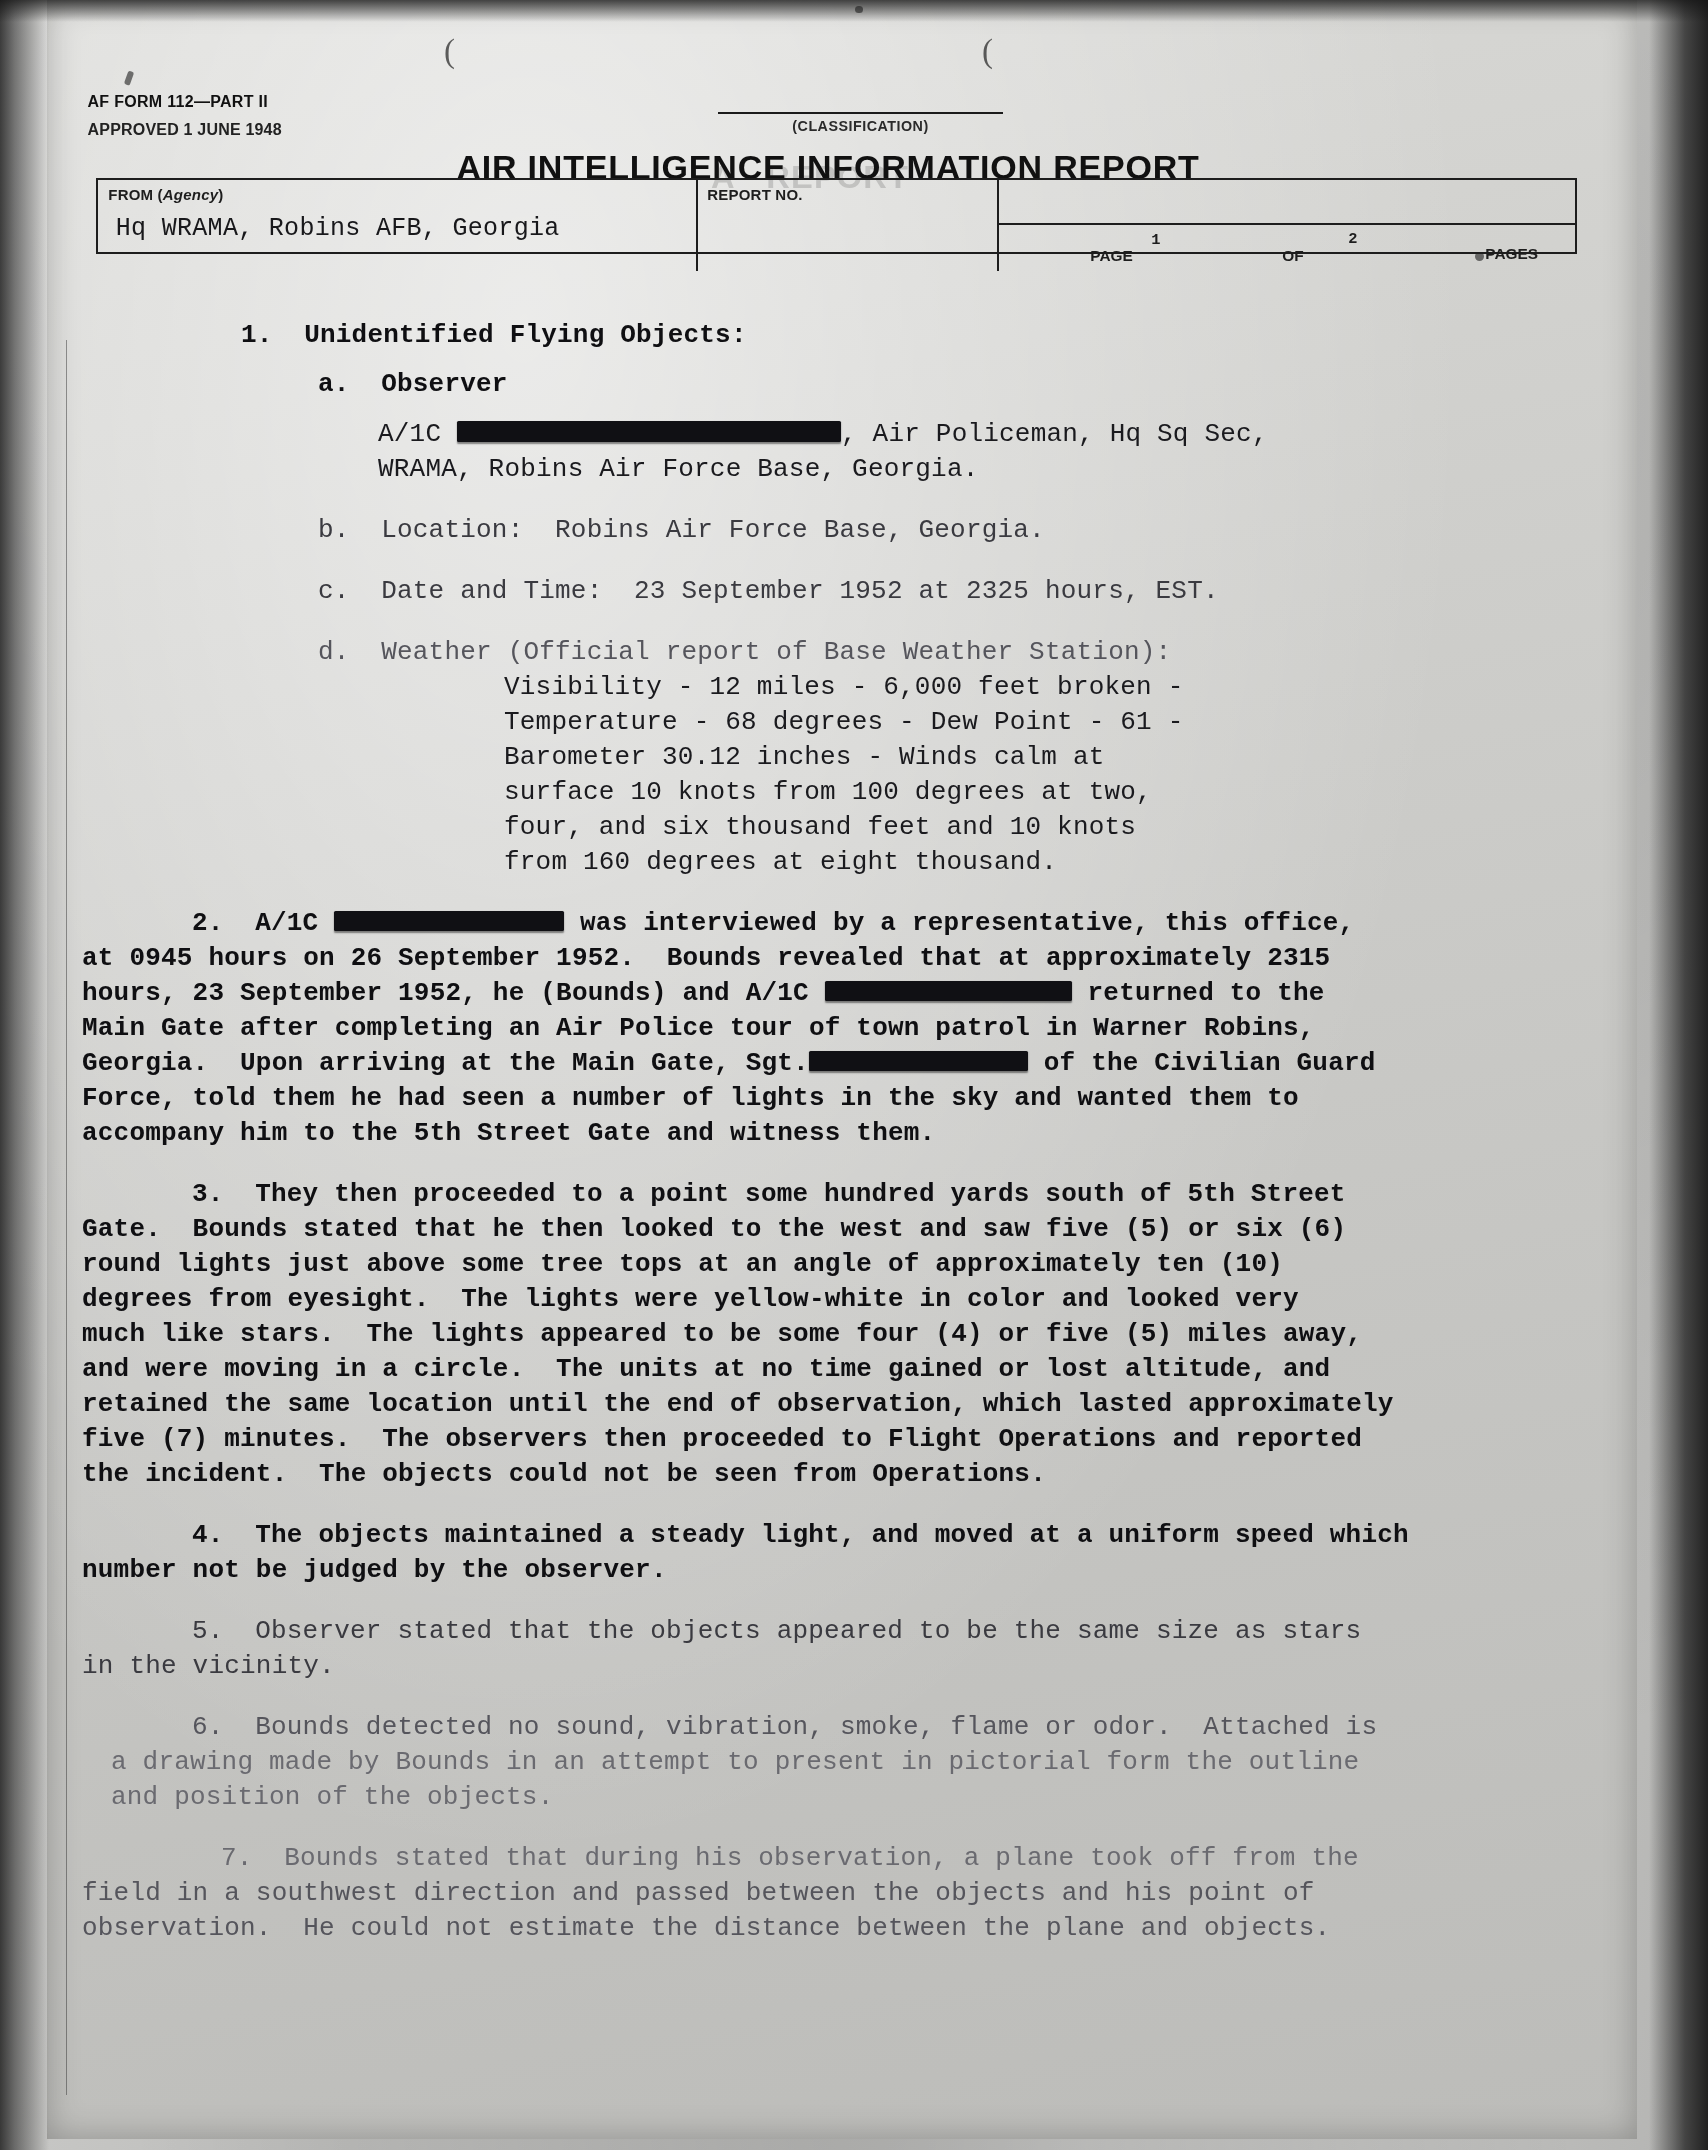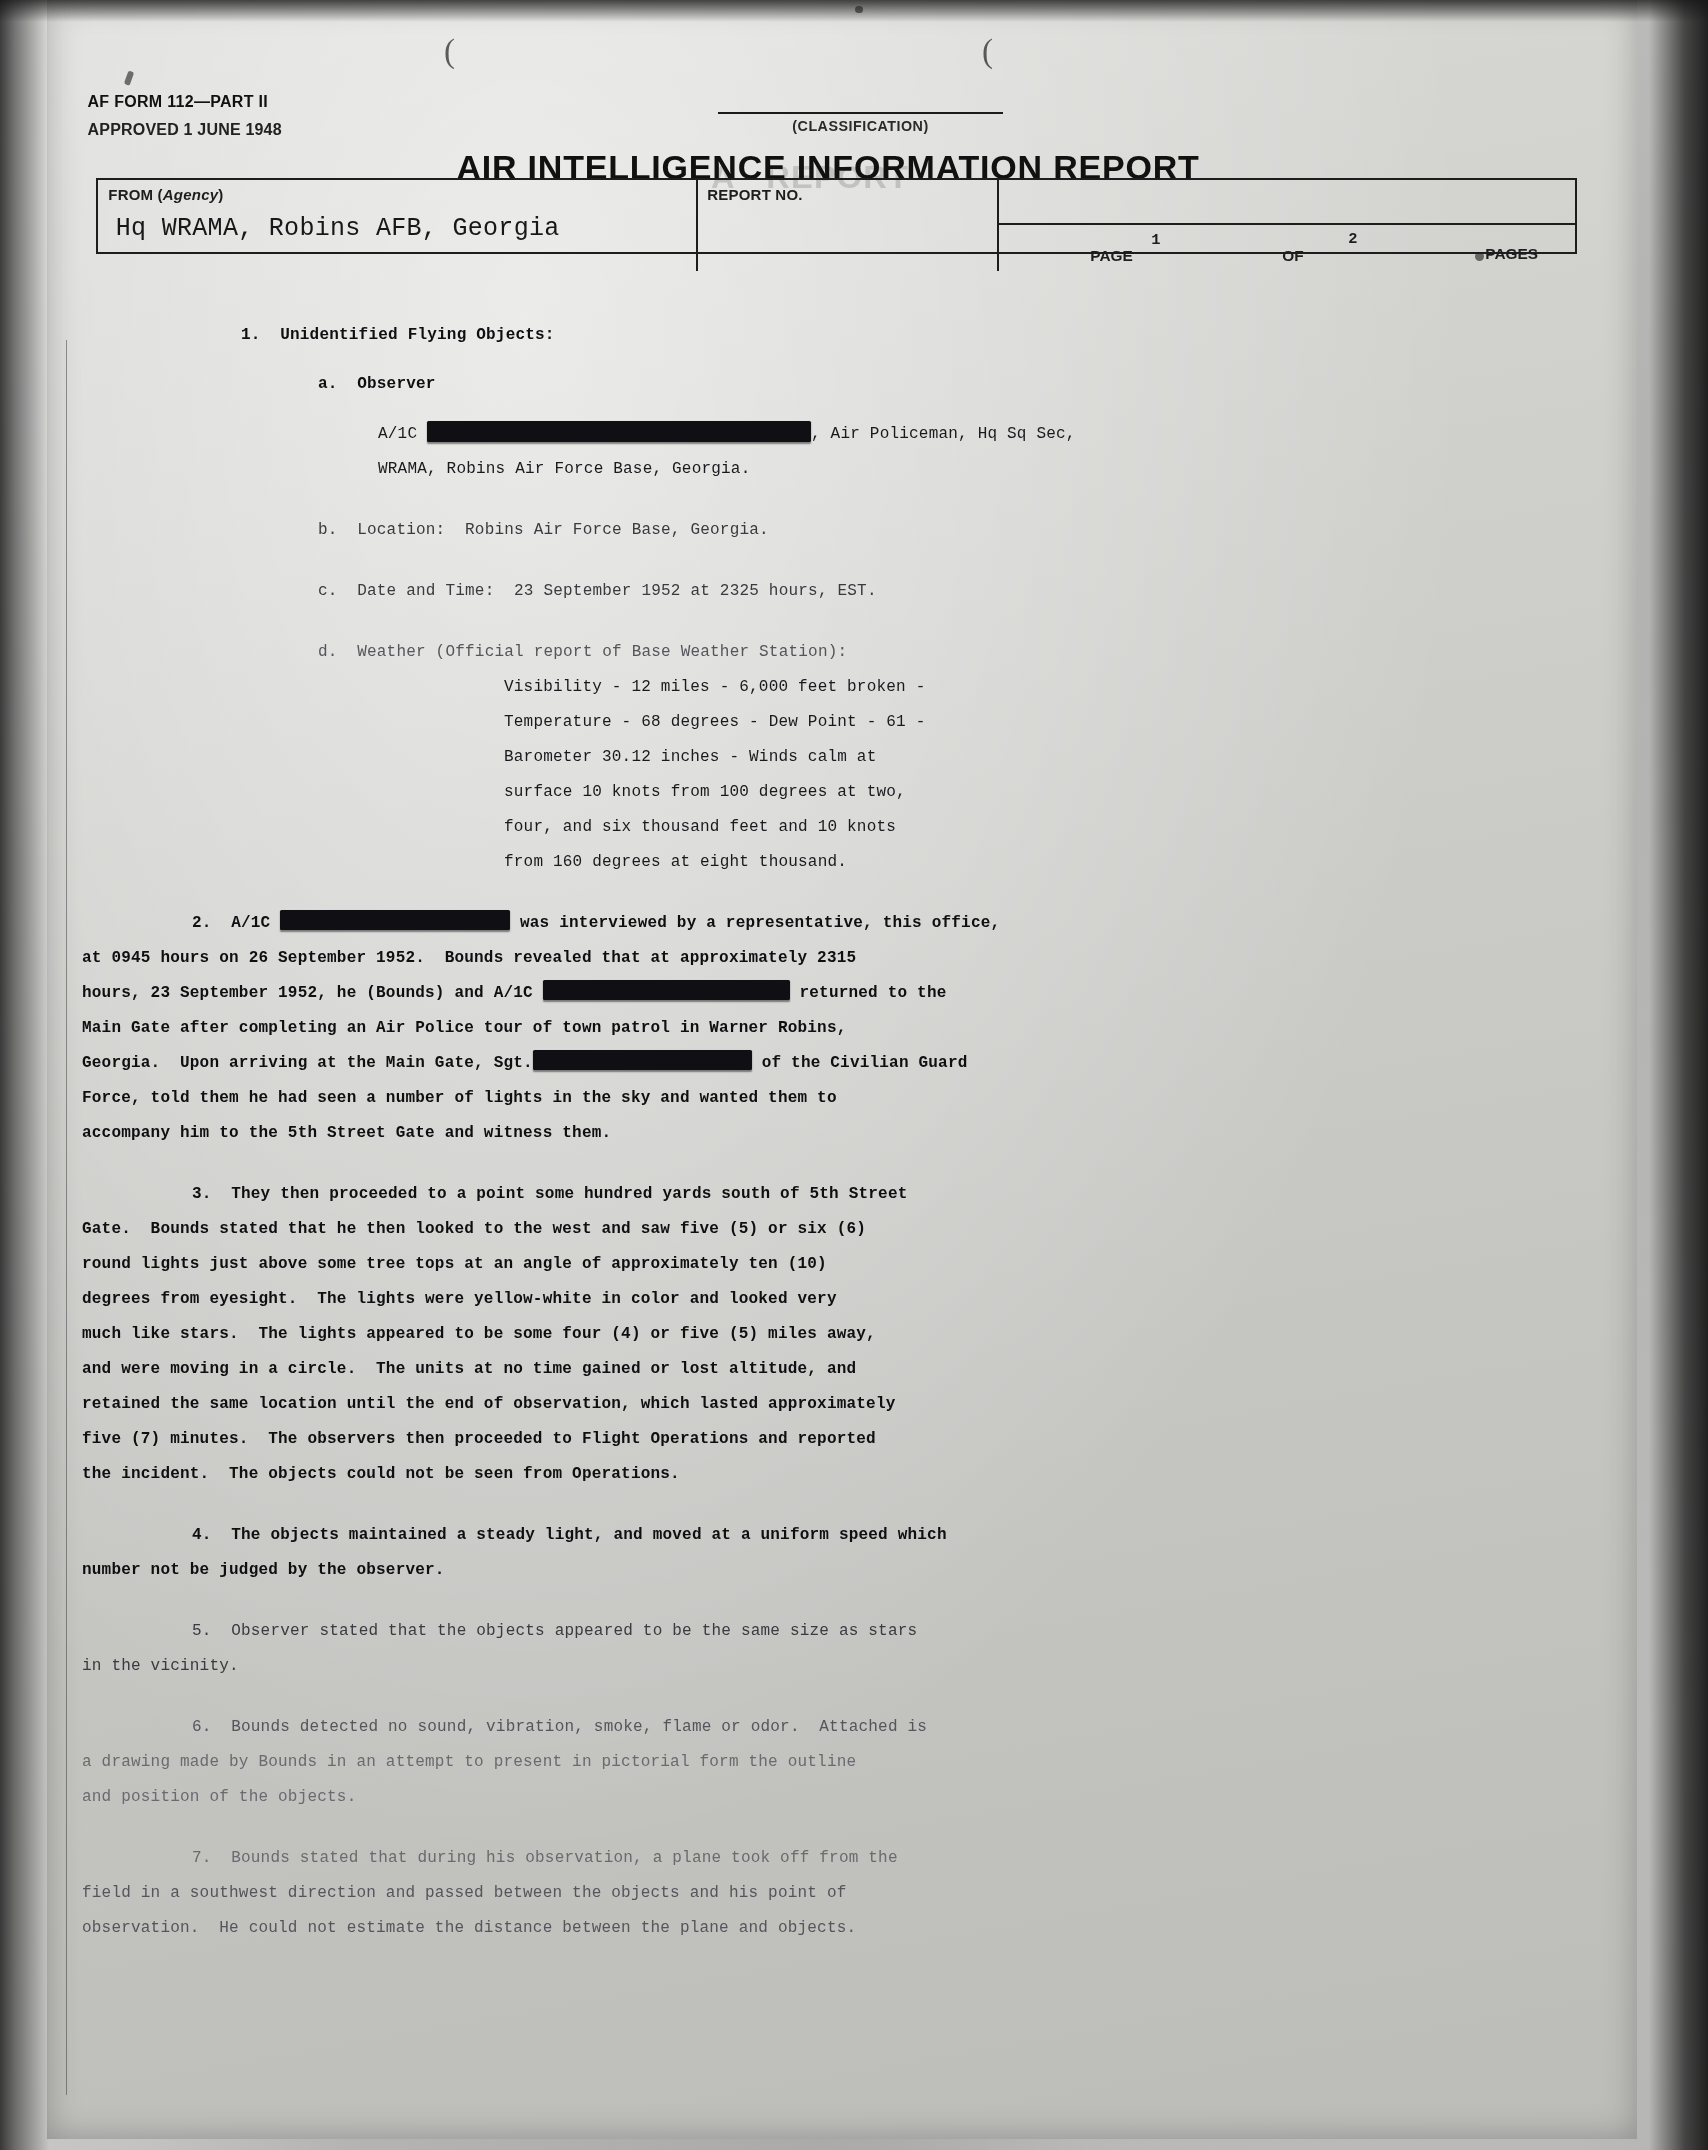--- a/index.html
+++ b/index.html
@@ -210,38 +210,38 @@
     color: #16161a;
   }
 
   
   .body {
     position: absolute;
     left: 0;
     top: 258px;
     width: 1492px;
     font-family: "Liberation Mono", monospace;
-    font-size: 16px;
+    font-size: 26px;
     line-height: 35px;
     color: #1a1a1e;
     letter-spacing: 0.2px;
   }
   .ln { position: relative; white-space: pre; }
   .i1  { padding-left: 159px; }
   .i2  { padding-left: 236px; }
   .i3  { padding-left: 296px; }
   .i4  { padding-left: 422px; }
   .i0  { padding-left: 110px; }
   .flush { padding-left: 0px; }
   .gap { height: 26px; }
   .gap-sm { height: 14.3px; }
 
   .fade1 { color: #3a3a40; }
   .fade2 { color: #55555c; }
-  .fade3 { color: #6a6a70; }
+  .fade3 { color: #6a6a70; margin-left: 29px; }
   .bold  { font-weight: bold; color: #0f0f12; }
 
   .redact {
     display: inline-block;
     background: #101014;
     border-radius: 1.6px;
     vertical-align: middle;
     height: 18.6px;
     position: relative;
     top: -2.2px;

